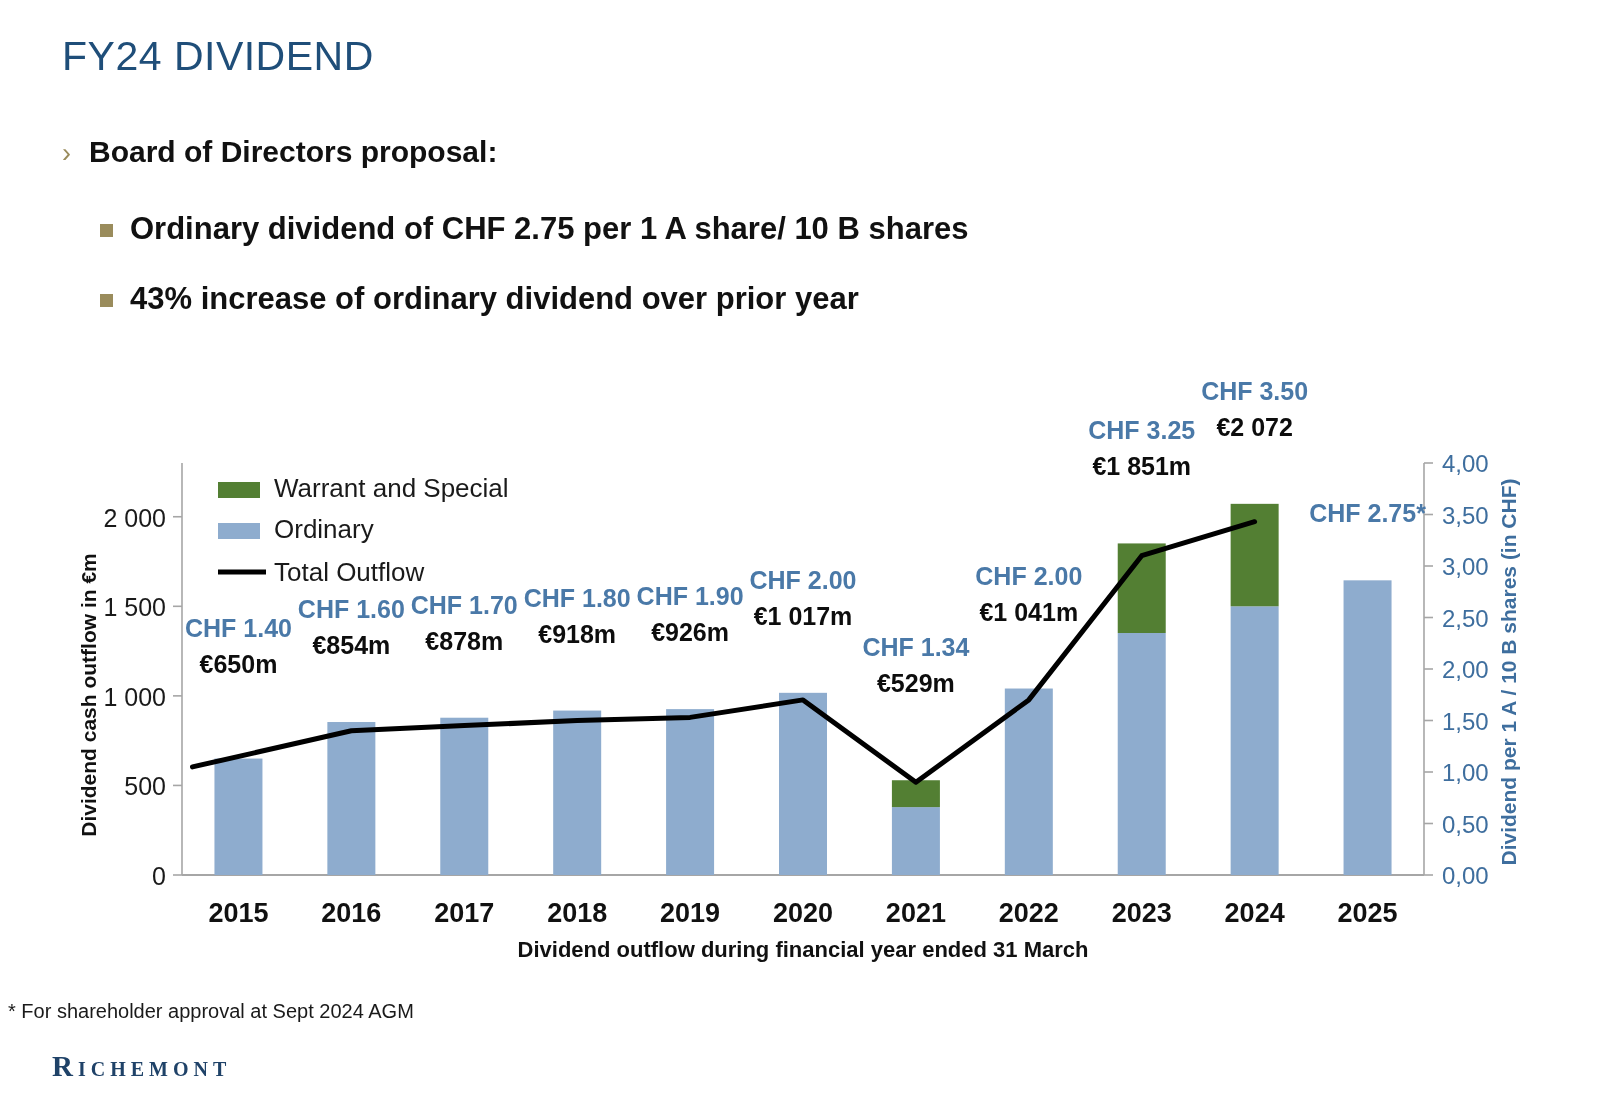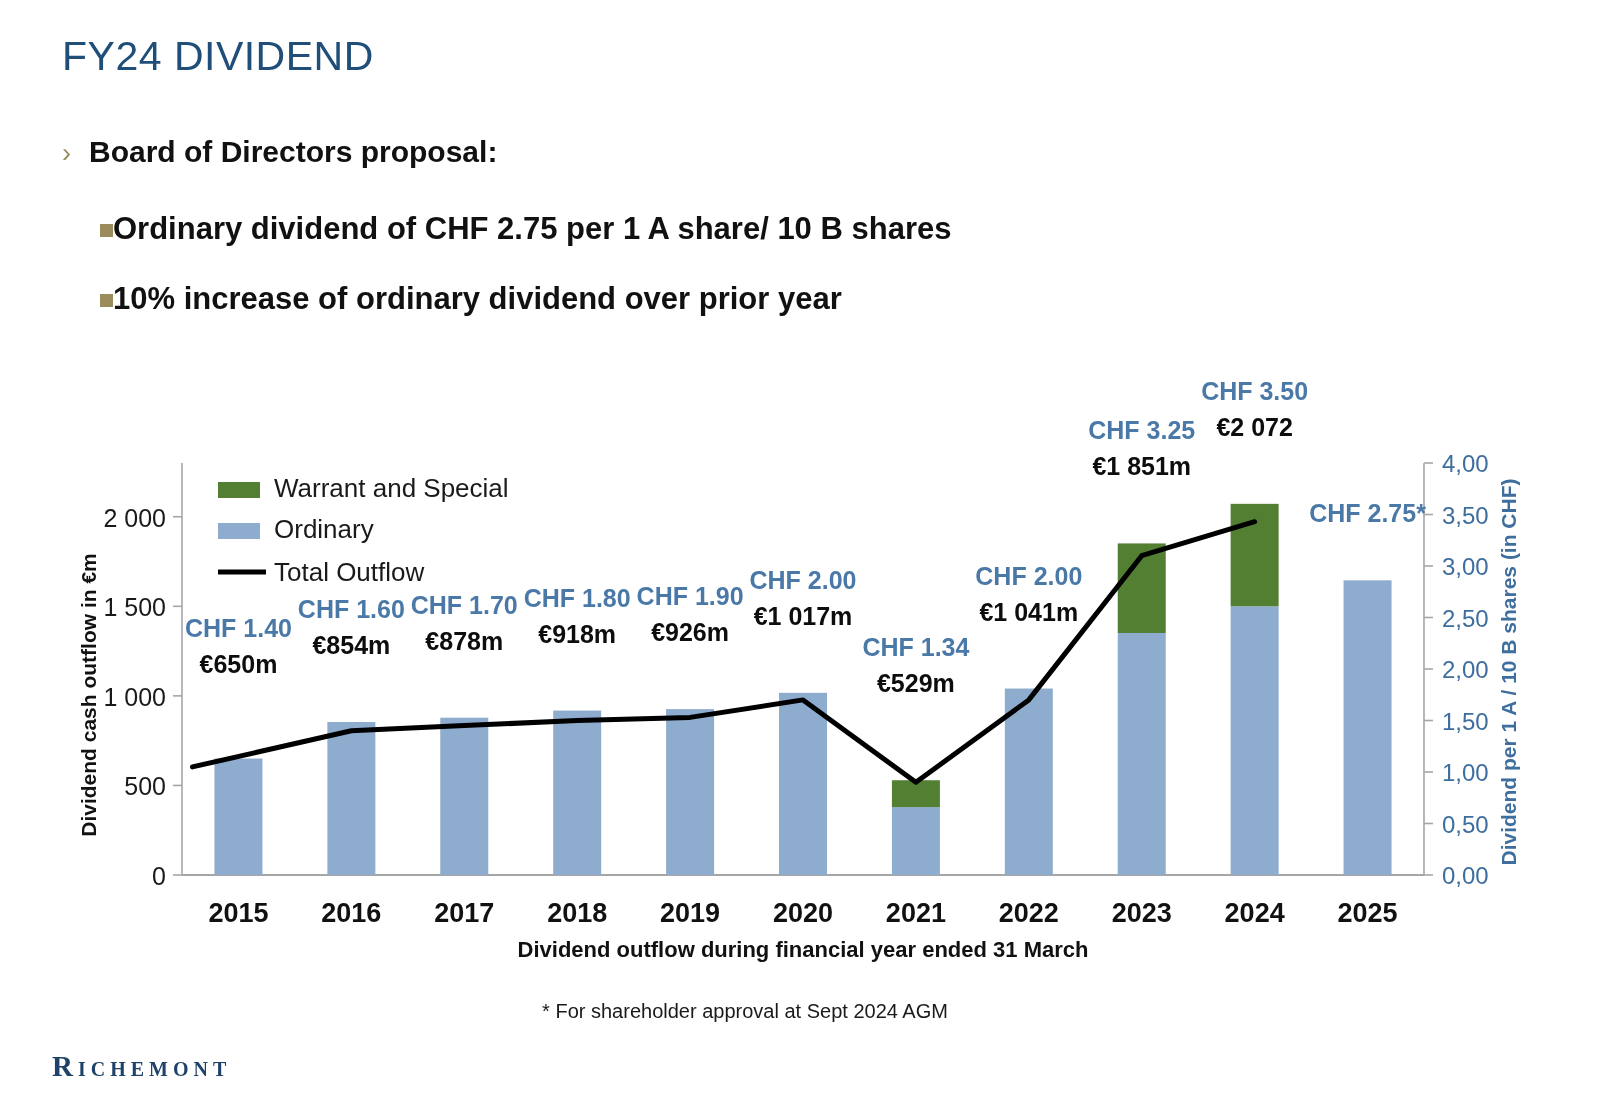--- a/index.html
+++ b/index.html
@@ -46,20 +46,21 @@
     font-size: 30px;
     font-weight: bold;
     color: #111111;
     white-space: nowrap;
   }
   .bullet-l2 {
     position: absolute;
     left: 100px;
     display: flex;
     align-items: center;
+    gap: 17px;
   }
   #bullet-2 { top: 211px; }
   #bullet-3 { top: 281px; }
   .sq {
     width: 13px;
     height: 13px;
     background: #9A8C5C;
     display: inline-block;
     flex: 0 0 auto;
     position: relative;
@@ -82,23 +83,24 @@
     pointer-events: none;
   }
   #chart-svg { display: block; }
 
   
   #footnote {
     position: absolute;
     left: 0;
     top: 1000px;
     width: 1490px;
-    text-align: center;
+    text-align: left;
     font-size: 20px;
     color: #1a1a1a;
+    padding-left: 8px;
   }
 
   
   #logo {
     position: absolute;
     left: 52px;
     top: 1050px;
     font-family: "Liberation Serif", serif;
     font-size: 29px;
     font-weight: bold;
@@ -117,21 +119,21 @@
   <span class="txt">Board of Directors proposal:</span>
 </div>
 
 <div class="bullet-l2" id="bullet-2">
   <span class="sq"></span>
   <span class="txt">Ordinary dividend of CHF 2.75 per 1 A share/ 10 B shares</span>
 </div>
 
 <div class="bullet-l2" id="bullet-3">
   <span class="sq"></span>
-  <span class="txt">10% increase of ordinary dividend over prior year</span>
+  <span class="txt">43% increase of ordinary dividend over prior year</span>
 </div>
 
 <div id="chart">
   <svg id="chart-svg" width="1600" height="1108" viewBox="0 0 1600 1108" xmlns="http://www.w3.org/2000/svg">
       <g>
         <line x1="182" y1="463" x2="182" y2="875" stroke="#A6A6A6" stroke-width="1.6"></line>
         <line x1="182" y1="875" x2="1424" y2="875" stroke="#A6A6A6" stroke-width="1.8"></line>
         <line x1="1424" y1="463" x2="1424" y2="875" stroke="#A6A6A6" stroke-width="1.6"></line>
         <line x1="173" y1="875" x2="182" y2="875" stroke="#A6A6A6" stroke-width="1.6"></line>
         <text x="166" y="885" text-anchor="end" font-size="25" fill="#1a1a1a" font-family="&quot;Liberation Sans&quot;, sans-serif">0</text>

